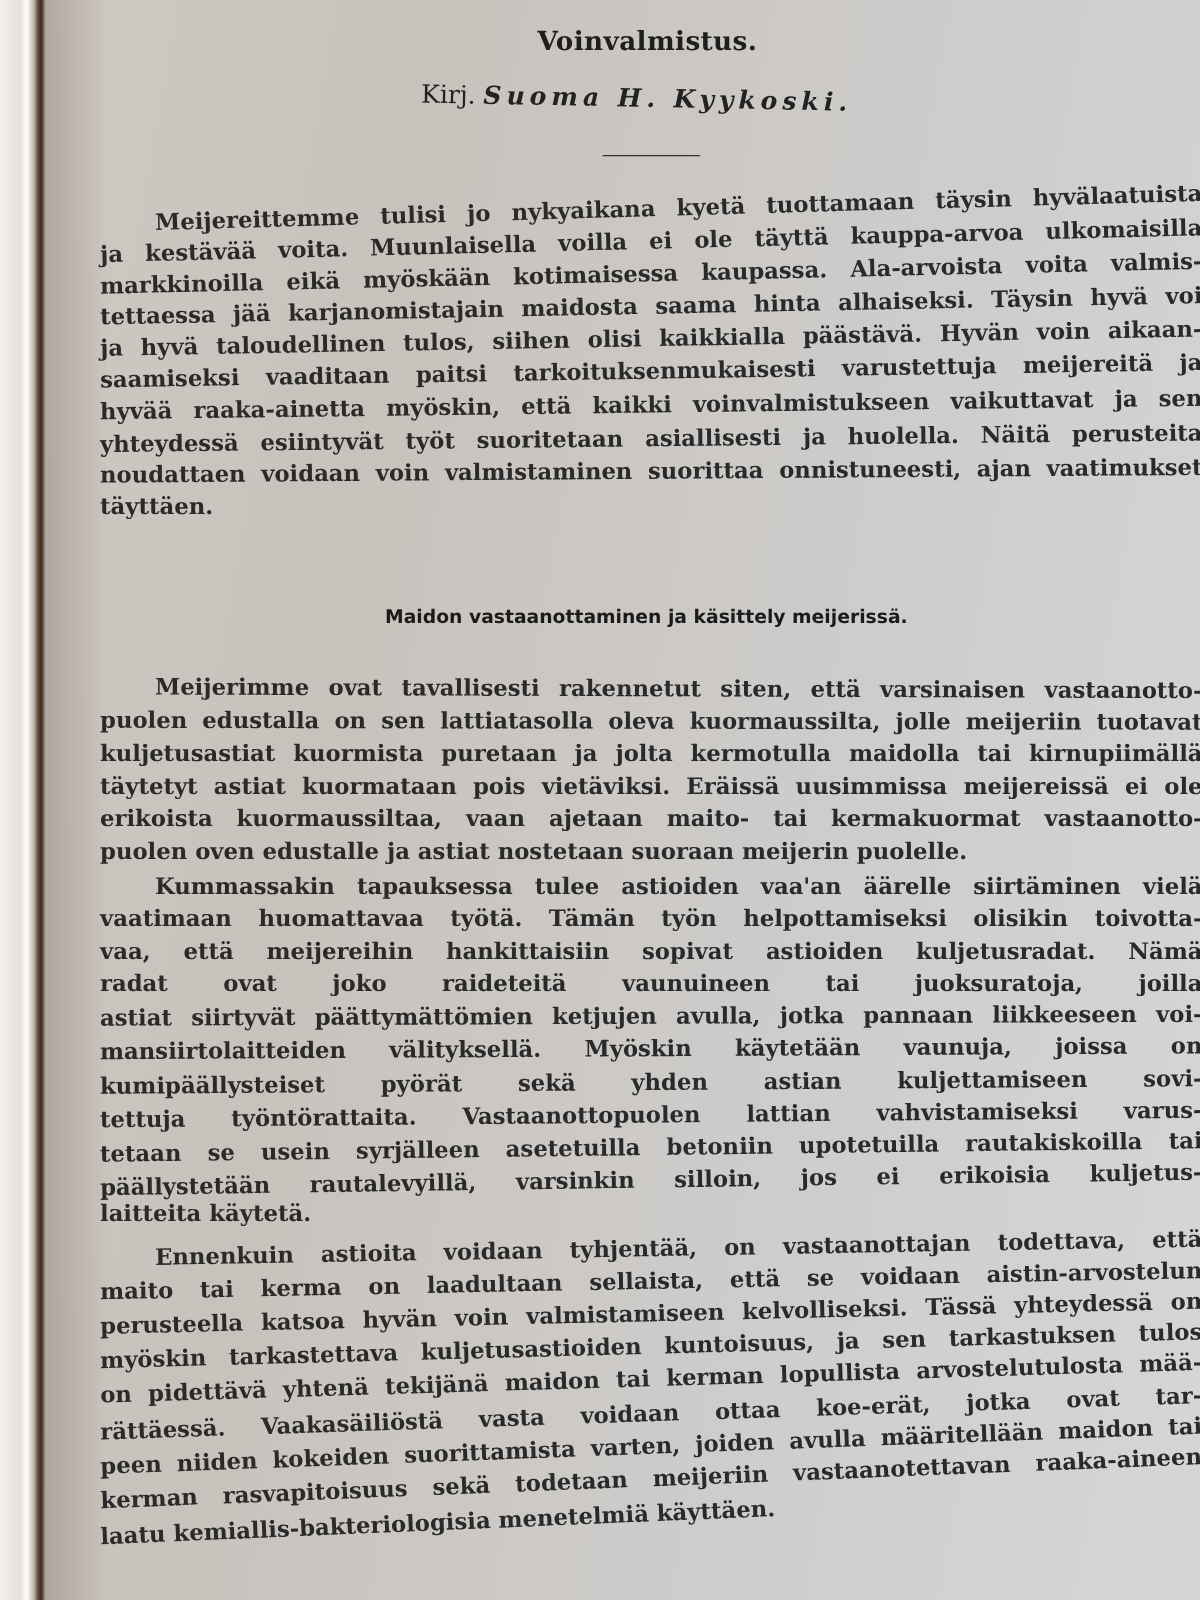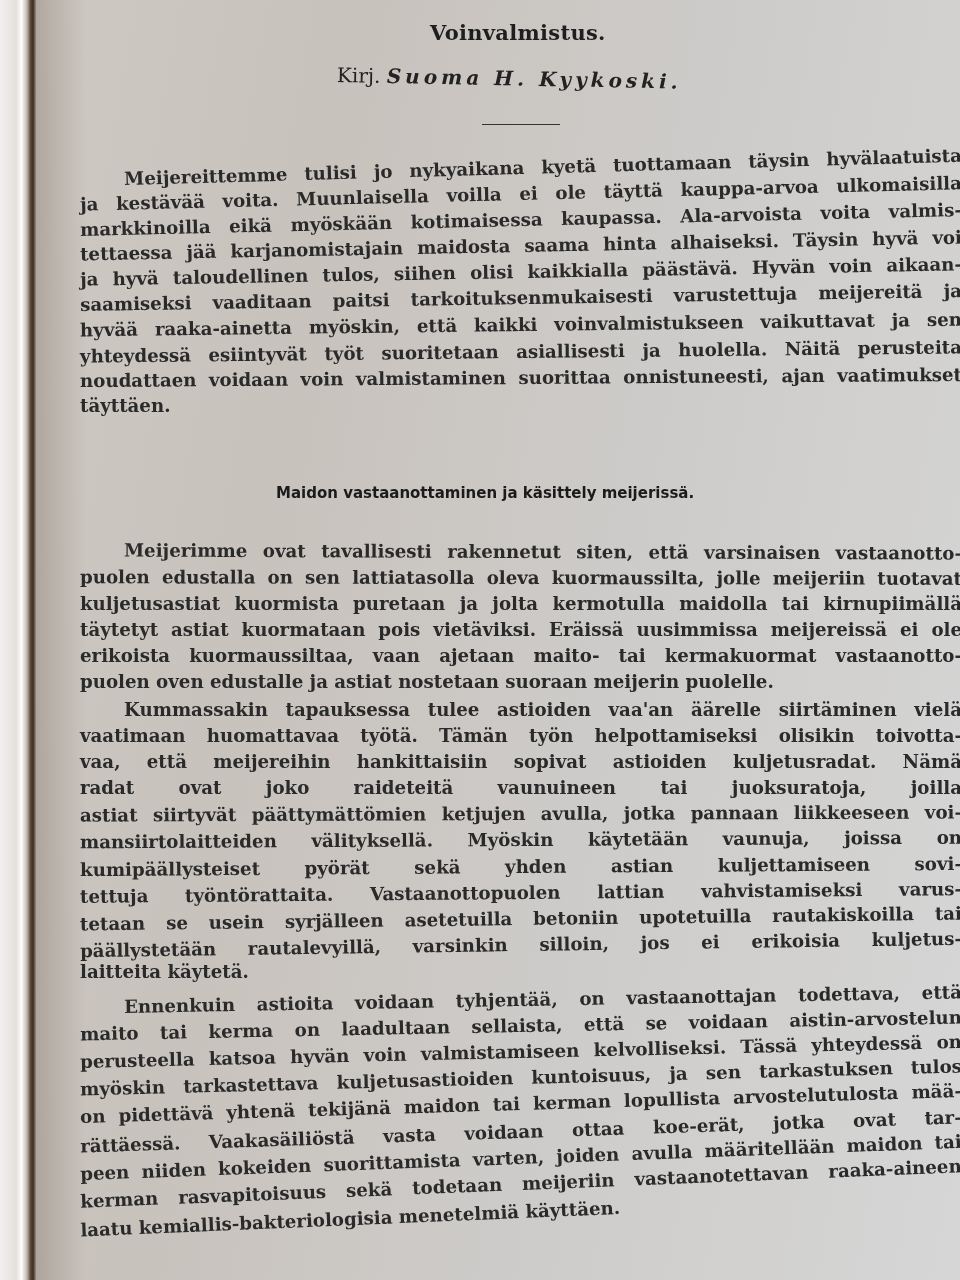--- a/index.html
+++ b/index.html
@@ -29,21 +29,21 @@
     .byline .author { font-style: italic; font-weight: bold; letter-spacing: 4px; }
     .divider { position: absolute; left: 402px; top: 124px; width: 78px; height: 1px; background: #333; }
     .line {
       position: absolute; left: 0; width: 882px; white-space: nowrap;
       font-size: 18.2px; line-height: 24px; font-weight: bold; color: #2a2a2a;
       text-align: justify; text-align-last: justify;
     }
     .line.indent { padding-left: 44px; width: 838px; }
     .line.last { text-align-last: left; }
     .subhead {
-      position: absolute; left: 196px; top: 484px; font-size: 15px; font-weight: bold; color: #1b1b1b;
+      position: absolute; left: 228px; top: 484px; font-size: 15px; font-weight: bold; color: #1b1b1b;
       font-family: "DejaVu Sans", "Liberation Sans", sans-serif; letter-spacing: 0px;
     }
   </style>
 </head>
 <body>
 
 <div class="page-edge"></div>
 <div class="page-shadow"></div>
 
 <div class="content">

